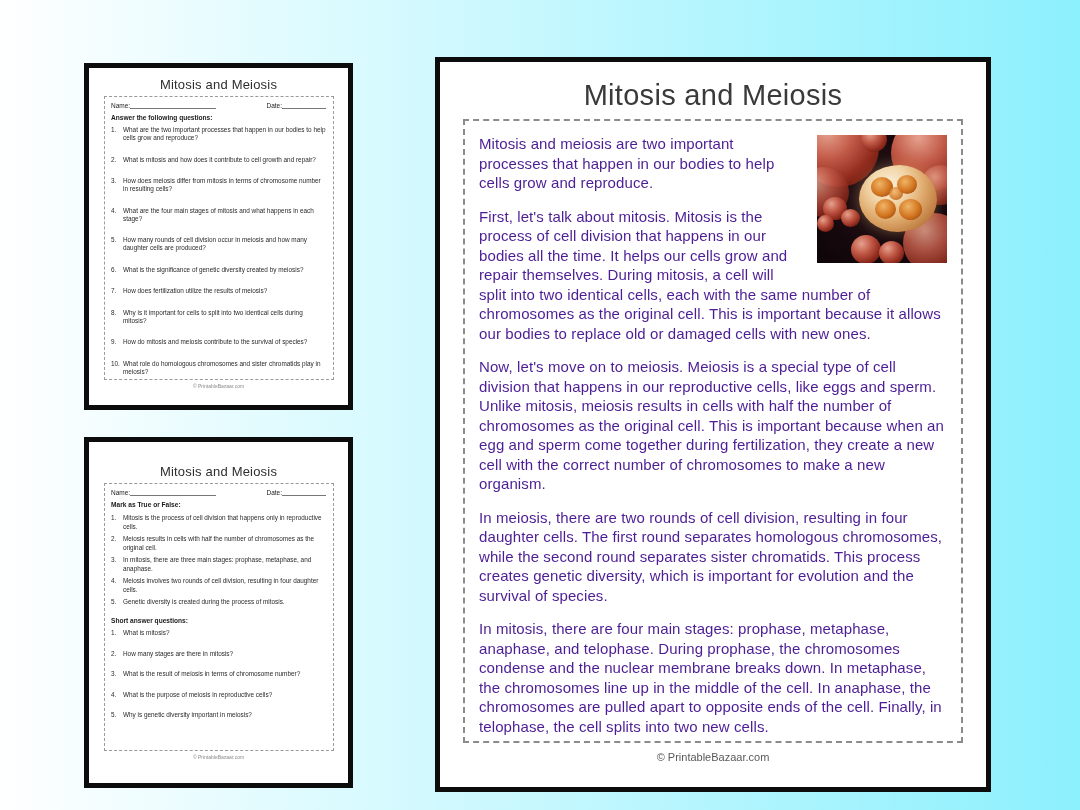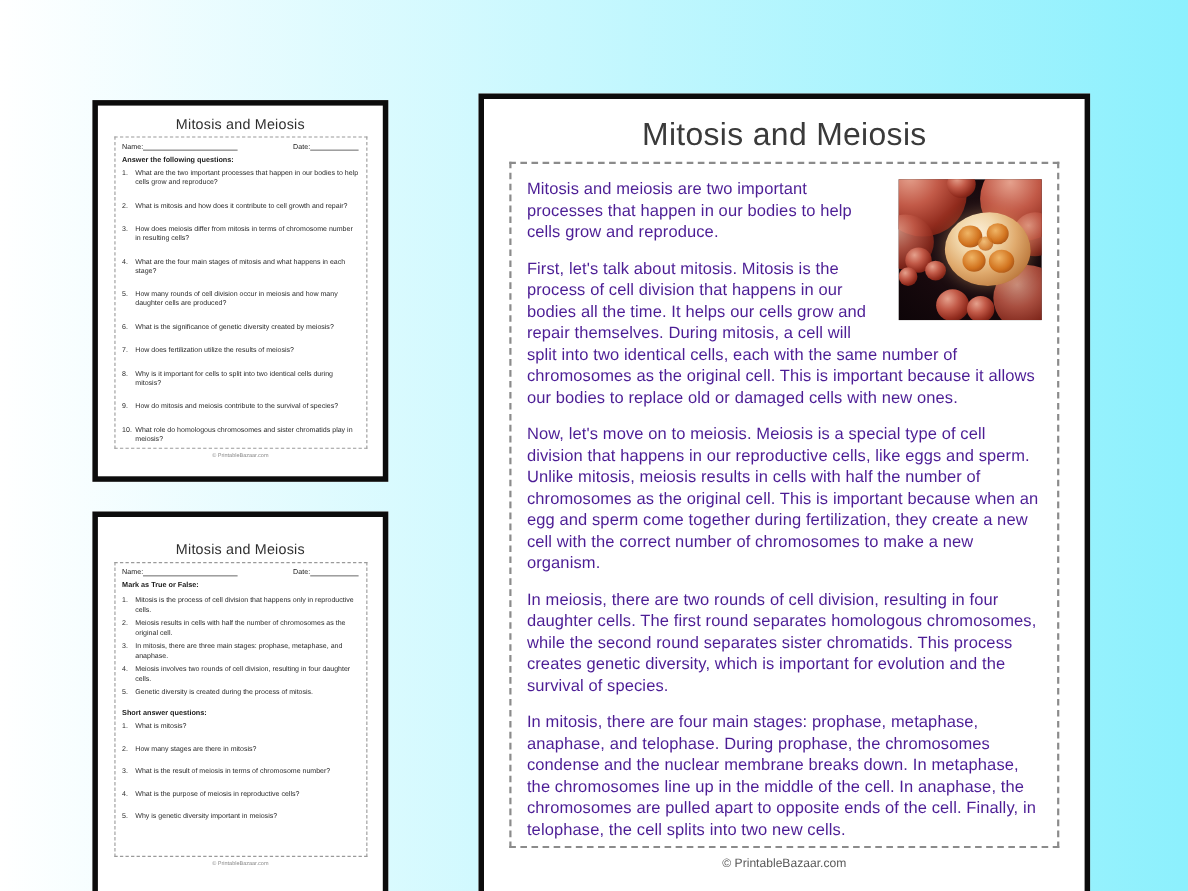--- a/index.html
+++ b/index.html
@@ -6,21 +6,20 @@
   html, body { width: 1080px; height: 810px; overflow: hidden; }
   body {
     font-family: "Liberation Sans", sans-serif;
     background: linear-gradient(90deg, #ffffff 0%, #8cf0fd 100%);
     position: relative;
   }
   .card {
     position: absolute;
     background: #ffffff;
     border: 5px solid #0c0c0c;
-    margin-top: 28px;
   }
   
   .card-q  { left: 84px;  top: 63px;  width: 269px; height: 347px; }
   .card-tf { left: 84px;  top: 437px; width: 269px; height: 351px; }
   .mini-title {
     text-align: center;
     font-size: 13px;
     font-weight: 400;
     color: #2e2e2e;
     margin-top: 9px;

